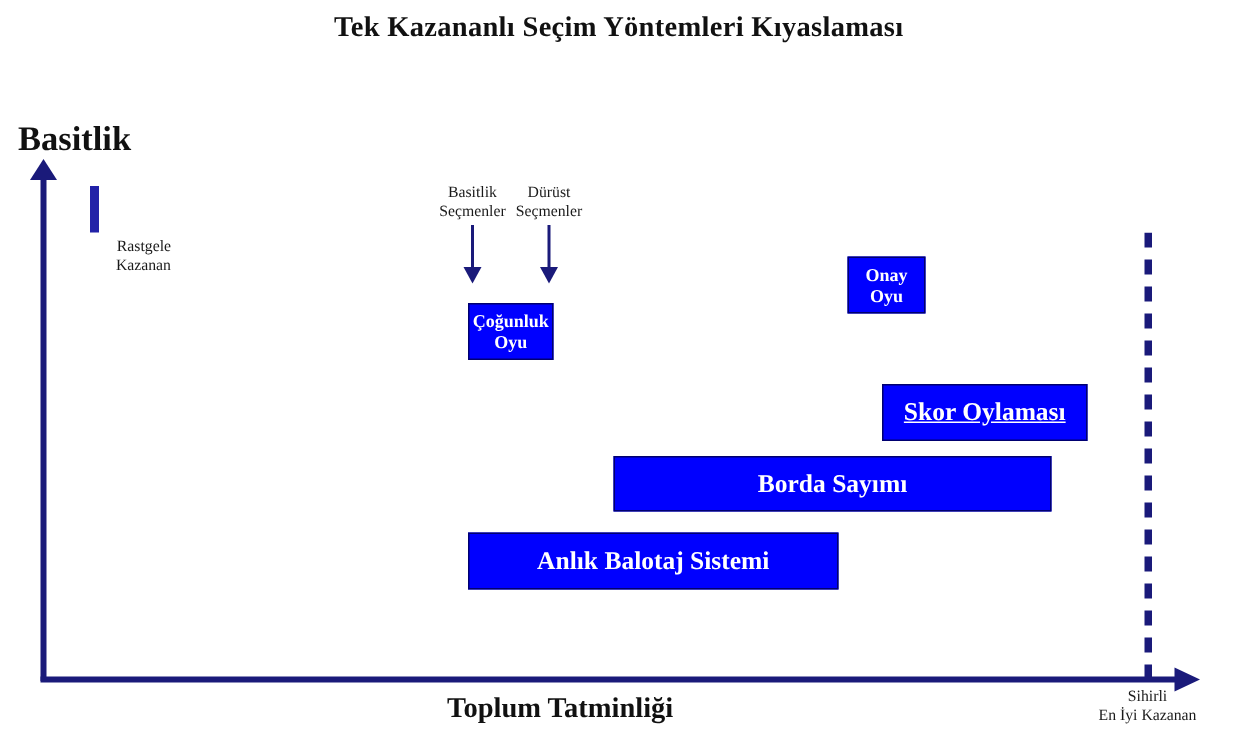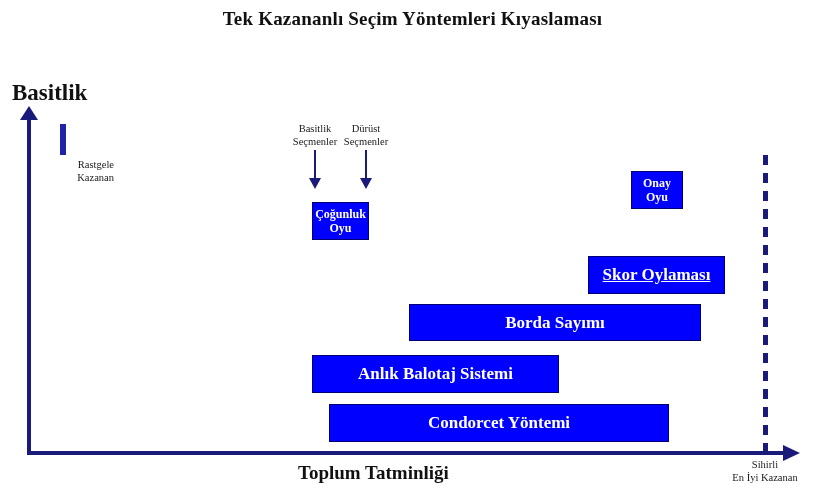--- a/index.html
+++ b/index.html
@@ -148,21 +148,21 @@
     position: absolute;
     left: 30px; top: 158px;
     width: 84px;
     text-align: right;
     font-size: 10.5px;
     line-height: 13px;
     color: #1a1a1a;
   }
 
   .bar-plurality  { left: 312px; top: 202px; width: 57px; height: 38px; }
-  .bar-approval   { left: 631px; top: 171px; width: 52px; height: 38px; }
+  .bar-approval   { left: 565px; top: 171px; width: 52px; height: 38px; }
   .bar-score      { left: 588px; top: 256px; width: 137px; height: 38px; text-decoration: underline; }
   .bar-borda      { left: 409px; top: 304px; width: 292px; height: 37px; }
   .bar-irv        { left: 312px; top: 355px; width: 247px; height: 38px; justify-content: center; }
   .bar-condorcet  { left: 329px; top: 404px; width: 340px; height: 38px; }
 
   
   .voter-label {
     position: absolute;
     width: 86px;
     text-align: center;
@@ -252,17 +252,14 @@
   </div>
 
   <div class="bar bar-borda bar-wide">
     <span>Borda Sayımı</span>
   </div>
 
   <div class="bar bar-irv bar-wide">
     <span>Anlık Balotaj Sistemi</span>
   </div>
 
-  <div class="bar bar-condorcet bar-wide">
-    <span>Condorcet Yöntemi</span>
-  </div>
 
 </div>
 
 </body></html>

